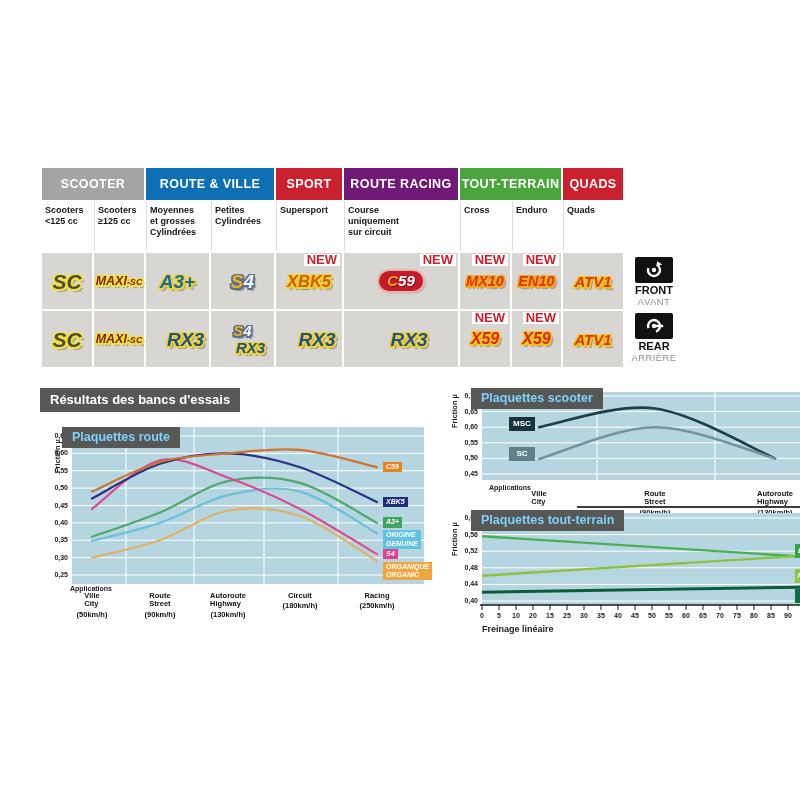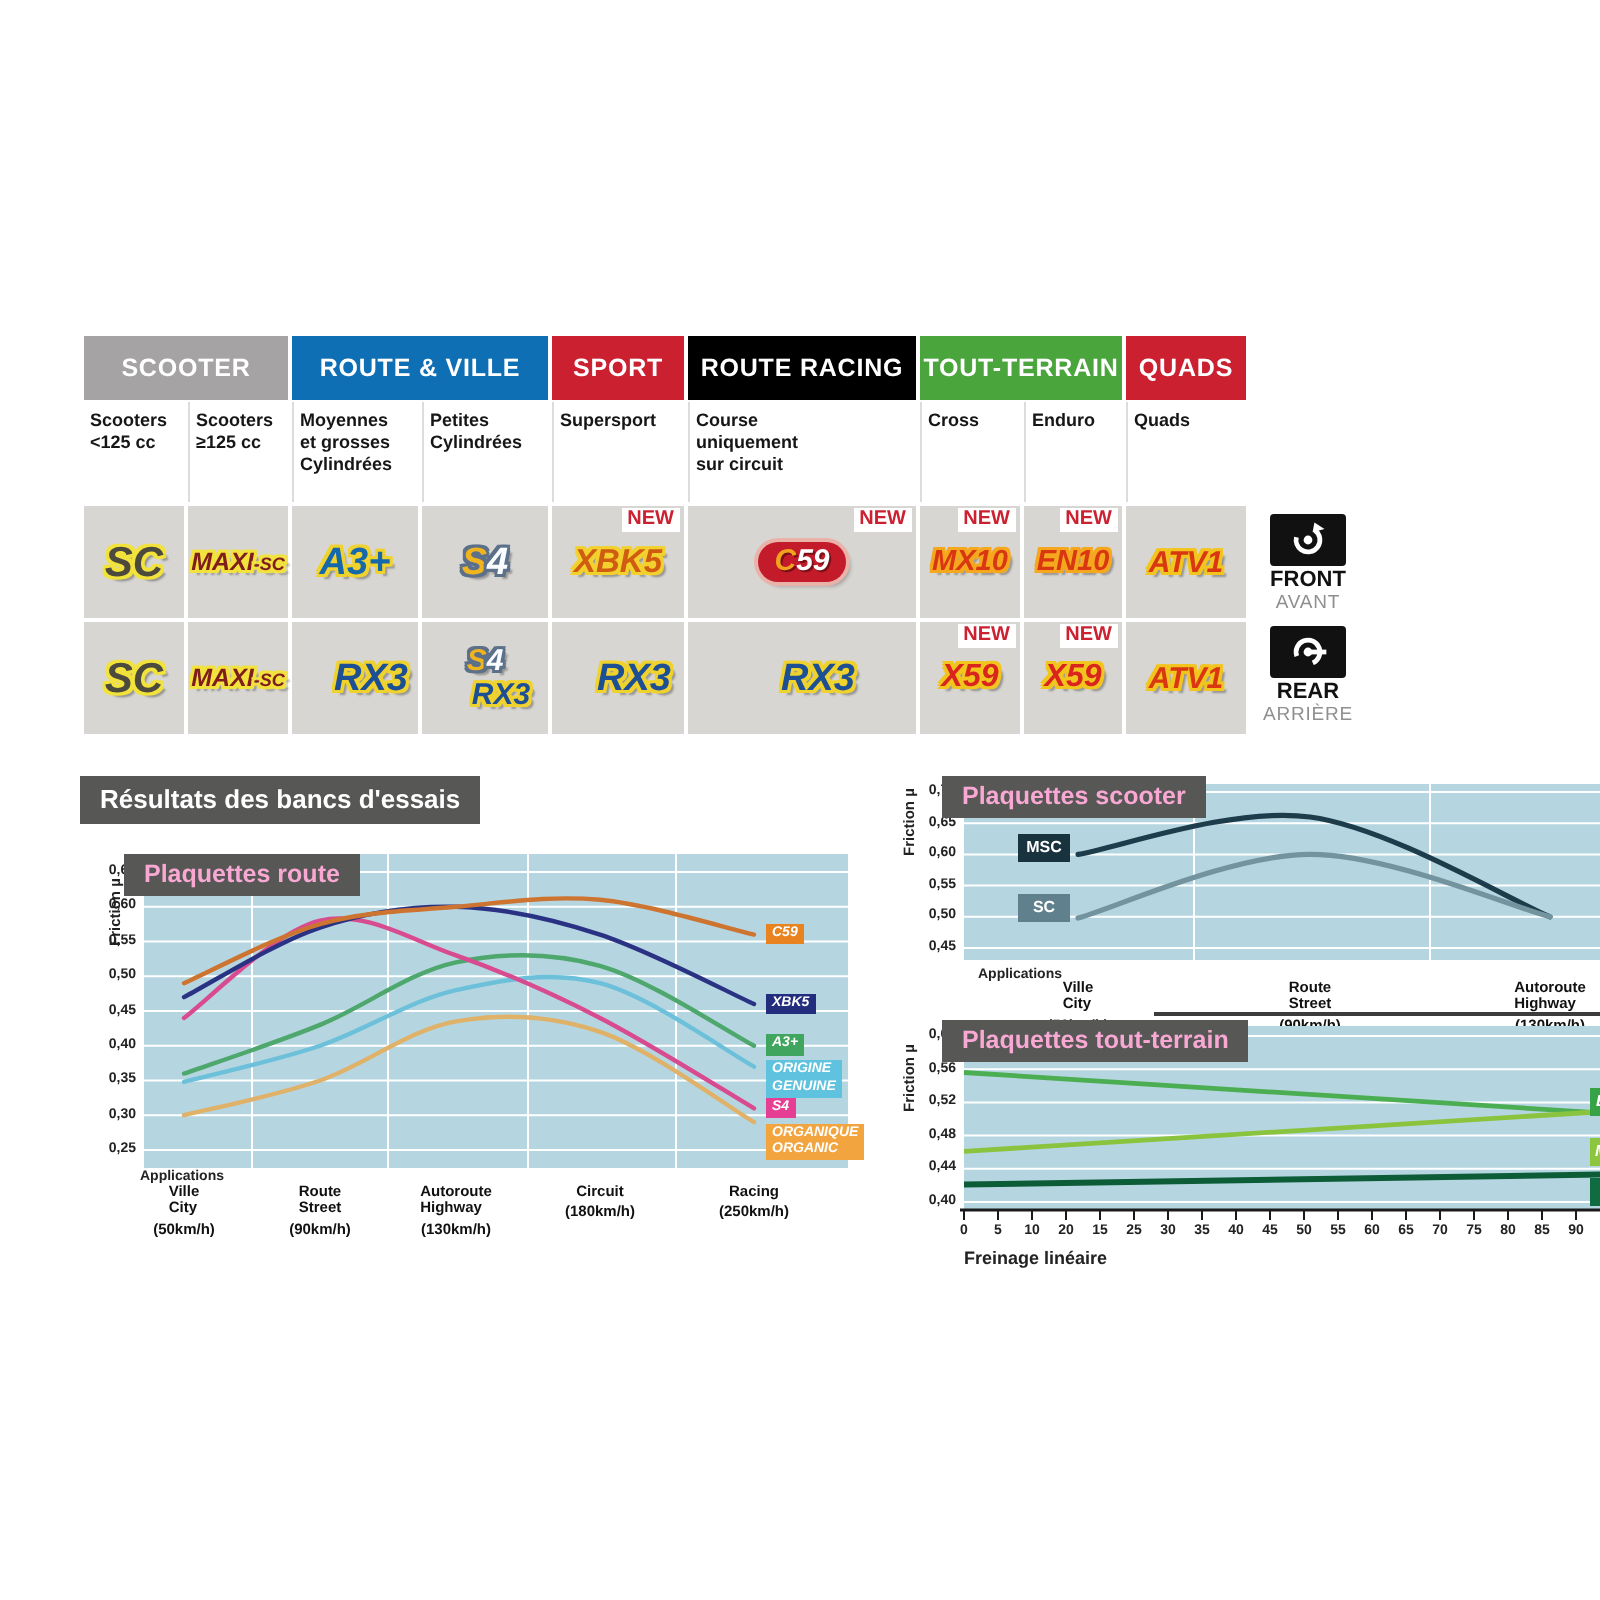--- a/index.html
+++ b/index.html
@@ -7,21 +7,21 @@
 #stage{position:absolute;left:0;top:0;width:800px;height:800px;margin-left:32px;}
 
 #appTable{position:absolute;left:10px;top:168px;width:581px;}
 #groupRow{display:flex;gap:2px;height:32px;}
 .group-cell{display:flex;align-items:center;justify-content:center;color:#fff;font-weight:bold;font-size:12.5px;letter-spacing:.4px;}
 #subRow{display:grid;grid-template-columns:50px 50px 63px 63px 66px 114px 50px 49px 60px;column-gap:2px;height:50px;margin-top:1px;}
 .sub-cell{font-size:9px;font-weight:bold;color:#161616;padding:4px 2px 0 3px;line-height:1.2;white-space:pre-line;}
 .sub-cell:not(:first-child){border-left:1px solid #dcdcdc;}
 .prod-row{display:grid;grid-template-columns:50px 50px 63px 63px 66px 114px 50px 49px 60px;column-gap:2px;height:56px;margin-top:2px;}
 .prod-cell{background:#d7d6d3;position:relative;display:flex;flex-direction:column;align-items:center;justify-content:center;row-gap:2px;}
-.new-badge{position:absolute;top:1px;right:2px;background:#fff;color:#cc2130;font-size:10px;font-weight:bold;padding:0 3px;line-height:12px;}
+.new-badge{position:absolute;top:1px;right:2px;background:#fff;color:#cc2130;font-size:13px;font-weight:bold;padding:0 3px;line-height:12px;}
 .logo{font-weight:bold;font-style:italic;line-height:1;white-space:nowrap;
  text-shadow:-1.5px -1.5px 0 var(--o),1.5px -1.5px 0 var(--o),-1.5px 1.5px 0 var(--o),1.5px 1.5px 0 var(--o),-1.5px 0 0 var(--o),1.5px 0 0 var(--o),0 -1.5px 0 var(--o),0 1.5px 0 var(--o),2.5px 2.5px 1px rgba(70,70,70,.45);}
 .lg-sc{--o:#f2e23c;color:#4c4a3d;font-size:21px;}
 .lg-maxisc{--o:#f2e23c;color:#7f1d1d;font-size:12.5px;}
 .lg-maxisc .sm{font-size:9px;}
 .lg-a3{--o:#f0d22e;color:#1568ac;font-size:19px;}
 .lg-s4{--o:#5c708a;color:#fafdff;font-size:19px;}
 .lg-s4 .s{color:#f0b41e;}
 .lg-xbk{--o:#f2d12e;color:#cf5c10;font-size:16.5px;}
 .lg-c59{background:#c41b2b;color:#fff;font-size:15px;padding:2px 8px 3px;border-radius:12px;box-shadow:0 0 0 2px #eab3aa,2px 2px 2px rgba(0,0,0,.3);text-shadow:1px 1px 0 #7a1016;}
@@ -34,41 +34,41 @@
 
 #sideIcons{position:absolute;left:598px;top:257px;width:48px;text-align:center;}
 .icon-box{width:38px;height:26px;background:#111;border-radius:2px;margin:0 auto;display:flex;align-items:center;justify-content:center;}
 .side-en{font-size:11px;font-weight:bold;color:#111;margin-top:1px;}
 .side-fr{font-size:9.5px;color:#8f8f8f;letter-spacing:.4px;margin-bottom:6px;}
 
 #sectionTitle{position:absolute;left:8px;top:388px;background:#575756;color:#fff;font-weight:bold;font-size:13px;padding:4px 10px 5px;}
 
 .chart{position:absolute;}
 .chart svg{position:absolute;left:0;top:0;}
-.chart-title{position:absolute;background:#575756;color:#f9a8d4;font-weight:bold;font-size:12.5px;padding:3px 10px 4px;white-space:nowrap;}
+.chart-title{position:absolute;background:#575756;color:#7dd3fc;font-weight:bold;font-size:12.5px;padding:3px 10px 4px;white-space:nowrap;}
 .ylabel{position:absolute;font-size:7.5px;font-weight:bold;color:#222;transform:rotate(-90deg);transform-origin:left top;white-space:nowrap;}
 .ytick{position:absolute;font-size:7px;font-weight:bold;color:#222;text-align:right;}
 .leg{position:absolute;color:#fff;font-weight:bold;font-style:italic;font-size:7px;line-height:1.2;padding:1px 3px;white-space:nowrap;}
 .apps{position:absolute;font-size:7px;font-weight:bold;color:#222;}
 .cat{position:absolute;display:flex;align-items:center;justify-content:center;gap:2px;font-size:7.5px;font-weight:bold;color:#111;line-height:1.1;flex-direction:column;}
 .xtick{position:absolute;font-size:7px;font-weight:bold;color:#222;text-align:center;}
 .xlabel{position:absolute;font-size:9px;font-weight:bold;color:#222;}
 #divider{position:absolute;left:545px;top:506px;width:250px;height:2px;background:#3c3c3c;}
 </style>
 </head>
 <body>
 
 <div id="stage">
 
   <div id="appTable">
     <div id="groupRow">
         <div class="group-cell" style="width: 102px; background: rgb(165, 163, 164);">SCOOTER</div>
         <div class="group-cell" style="width: 128px; background: rgb(14, 111, 181);">ROUTE &amp; VILLE</div>
         <div class="group-cell" style="width: 66px; background: rgb(203, 32, 48);">SPORT</div>
-        <div class="group-cell" style="width: 114px; background: #000000;">ROUTE RACING</div>
+        <div class="group-cell" style="width: 114px; background: #701a75;">ROUTE RACING</div>
         <div class="group-cell" style="width: 101px; background: rgb(74, 165, 60);">TOUT-TERRAIN</div>
         <div class="group-cell" style="width: 60px; background: rgb(203, 32, 48);">QUADS</div>
       </div>
     <div id="subRow">
         <div class="sub-cell">Scooters
 &lt;125 cc</div>
         <div class="sub-cell">Scooters
 ≥125 cc</div>
         <div class="sub-cell">Moyennes
 et grosses

